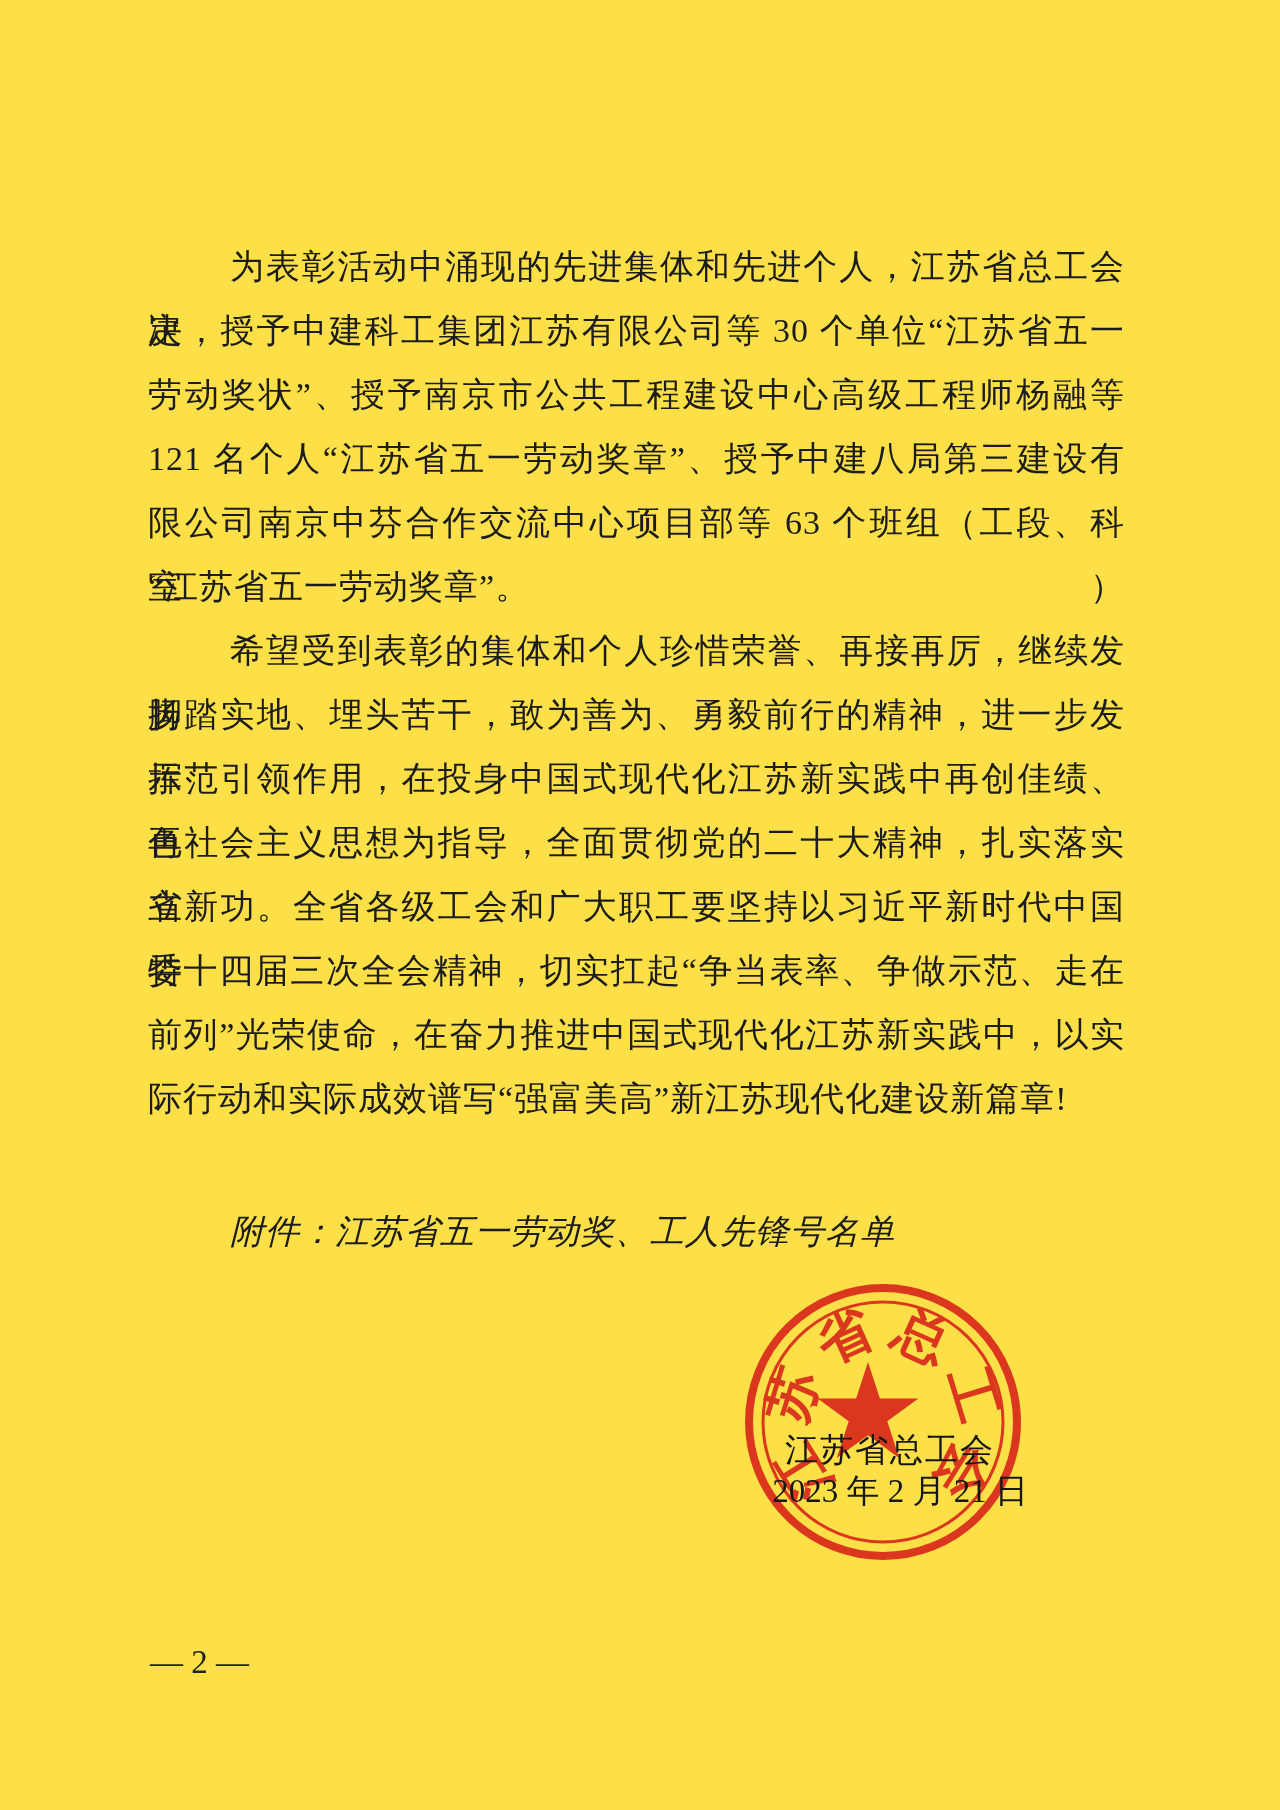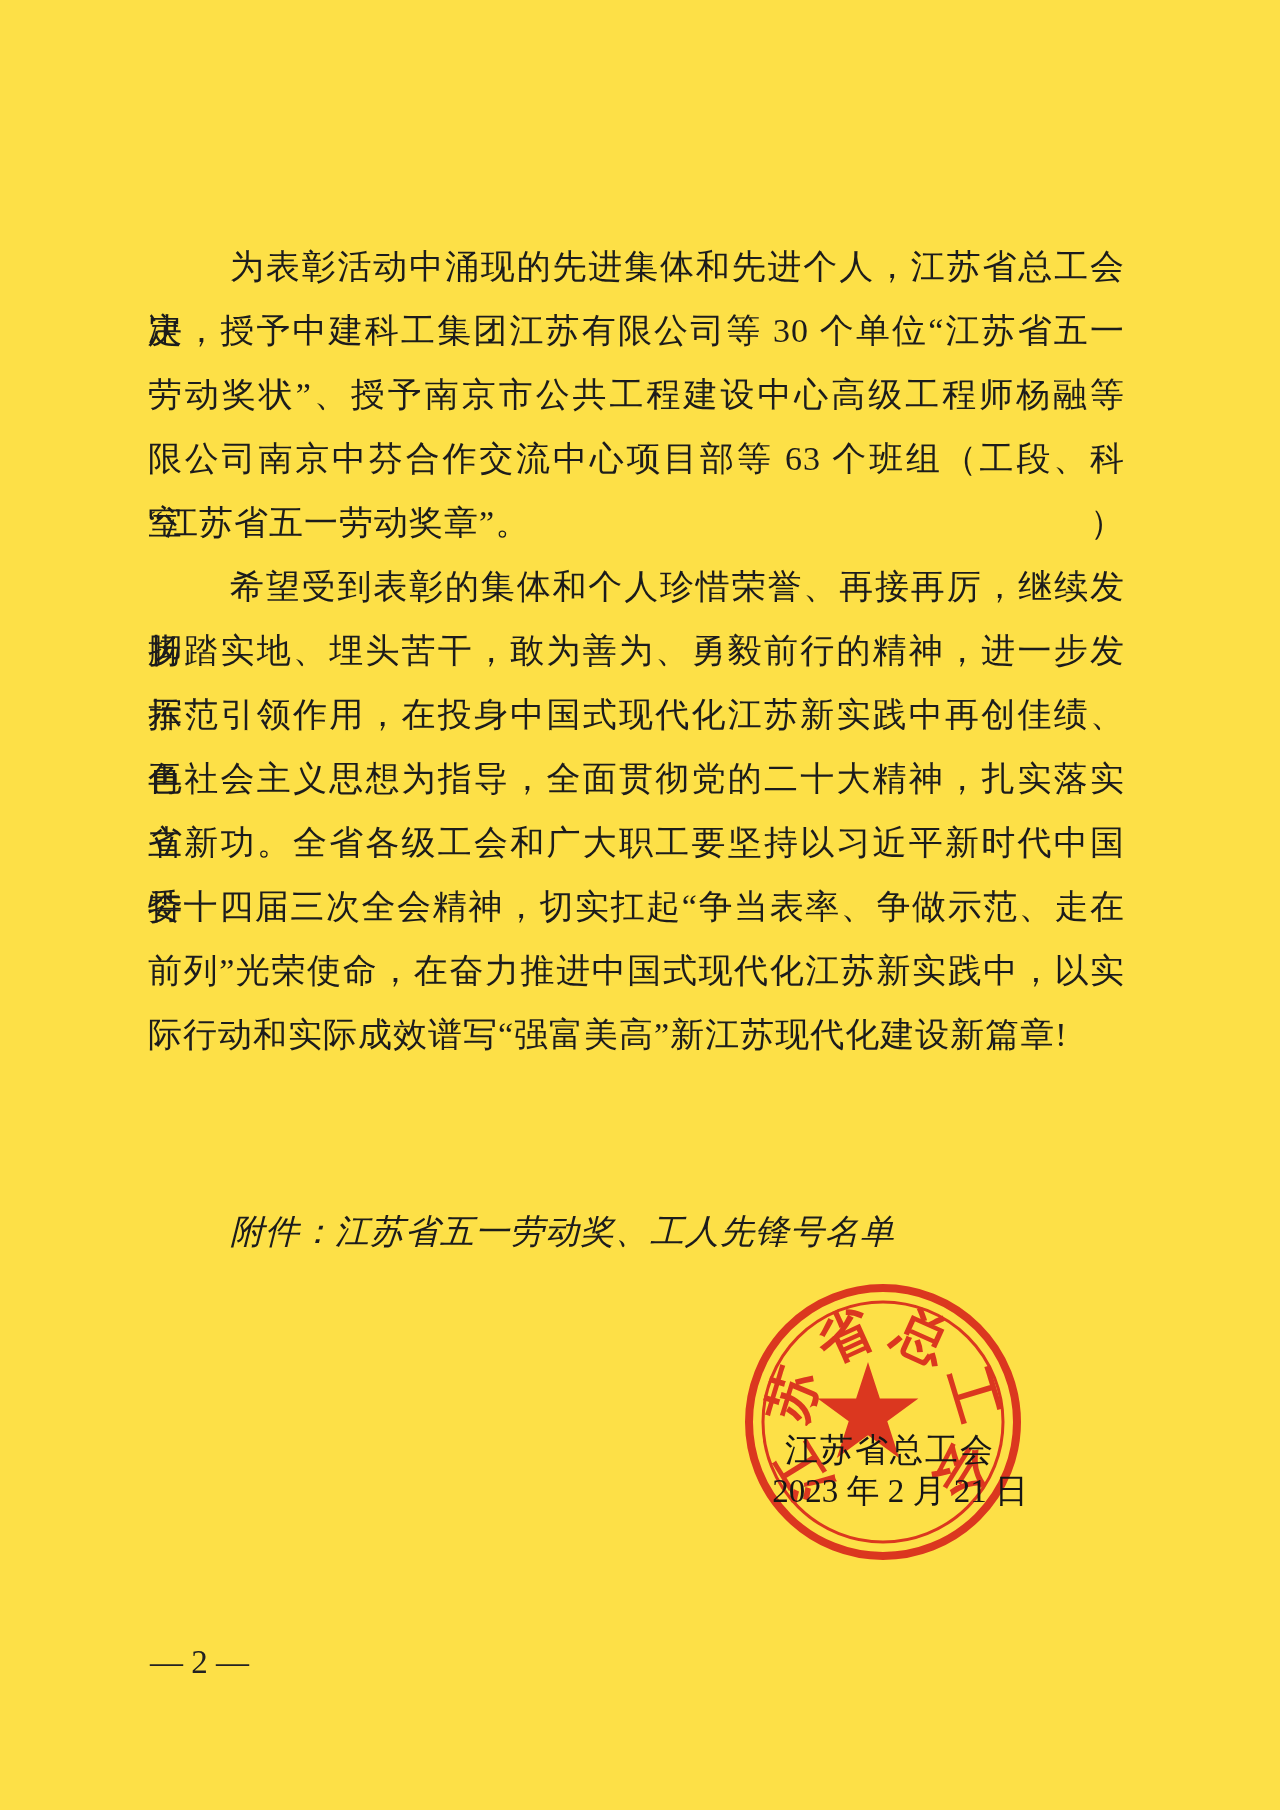--- a/index.html
+++ b/index.html
@@ -93,20 +93,21 @@
 </style>
 </head>
 <body>
 
 <div class="page">
 
   <div class="body-text" id="bodyText">
       <div class="body-line first">为表彰活动中涌现的先进集体和先进个人，江苏省总工会决</div>
       <div class="body-line">定，授予中建科工集团江苏有限公司等 30 个单位“江苏省五一</div>
       <div class="body-line">劳动奖状”、授予南京市公共工程建设中心高级工程师杨融等</div>
+      <div class="body-line">121 名个人“江苏省五一劳动奖章”、授予中建八局第三建设有</div>
       <div class="body-line">限公司南京中芬合作交流中心项目部等 63 个班组（工段、科室）</div>
       <div class="body-line last">“江苏省五一劳动奖章”。</div>
       <div class="body-line first">希望受到表彰的集体和个人珍惜荣誉、再接再厉，继续发扬</div>
       <div class="body-line">脚踏实地、埋头苦干，敢为善为、勇毅前行的精神，进一步发挥</div>
       <div class="body-line">示范引领作用，在投身中国式现代化江苏新实践中再创佳绩、再</div>
       <div class="body-line">色社会主义思想为指导，全面贯彻党的二十大精神，扎实落实省</div>
       <div class="body-line">立新功。全省各级工会和广大职工要坚持以习近平新时代中国特</div>
       <div class="body-line">委十四届三次全会精神，切实扛起“争当表率、争做示范、走在</div>
       <div class="body-line">前列”光荣使命，在奋力推进中国式现代化江苏新实践中，以实</div>
       <div class="body-line last">际行动和实际成效谱写“强富美高”新江苏现代化建设新篇章!</div>

